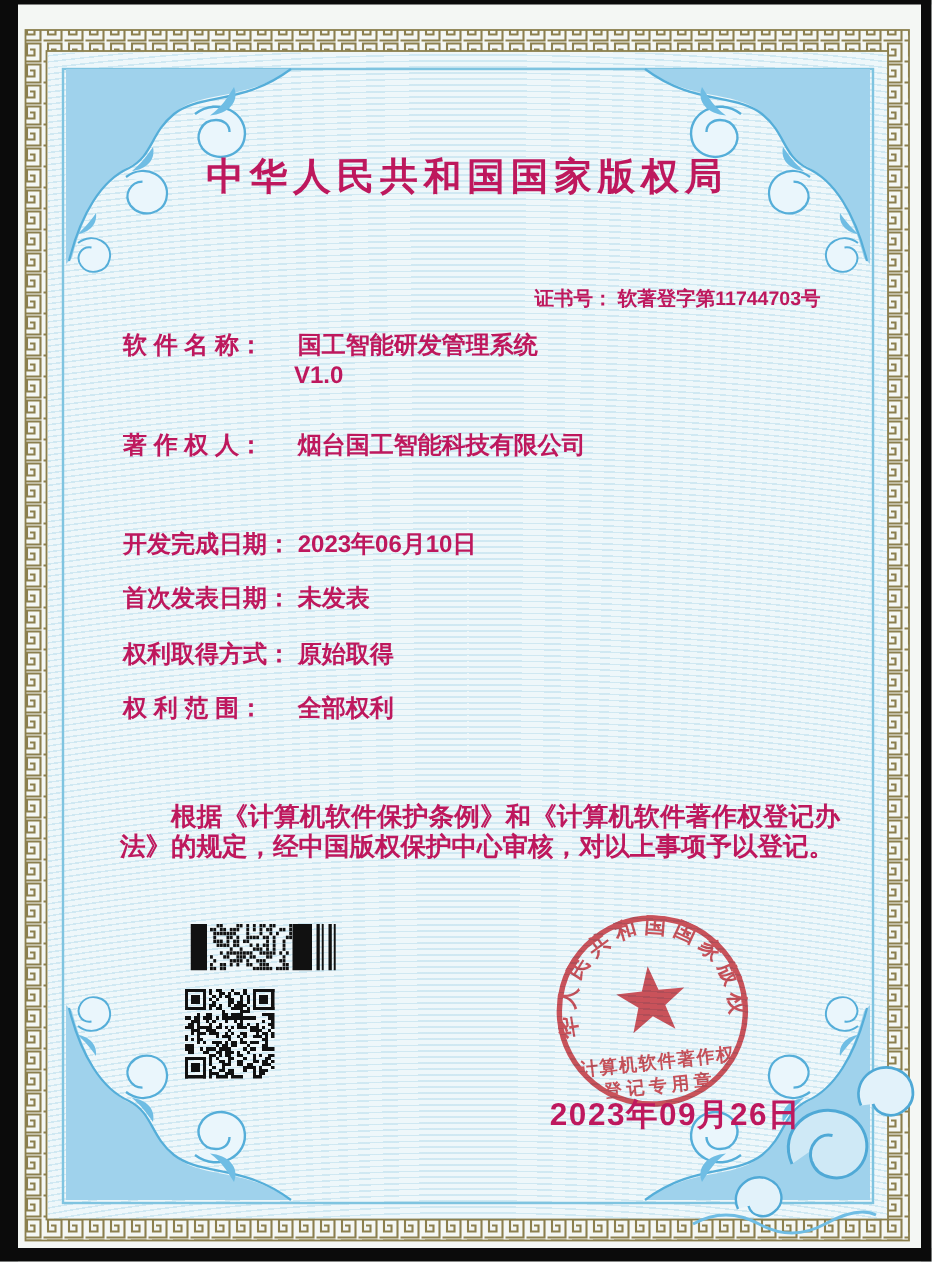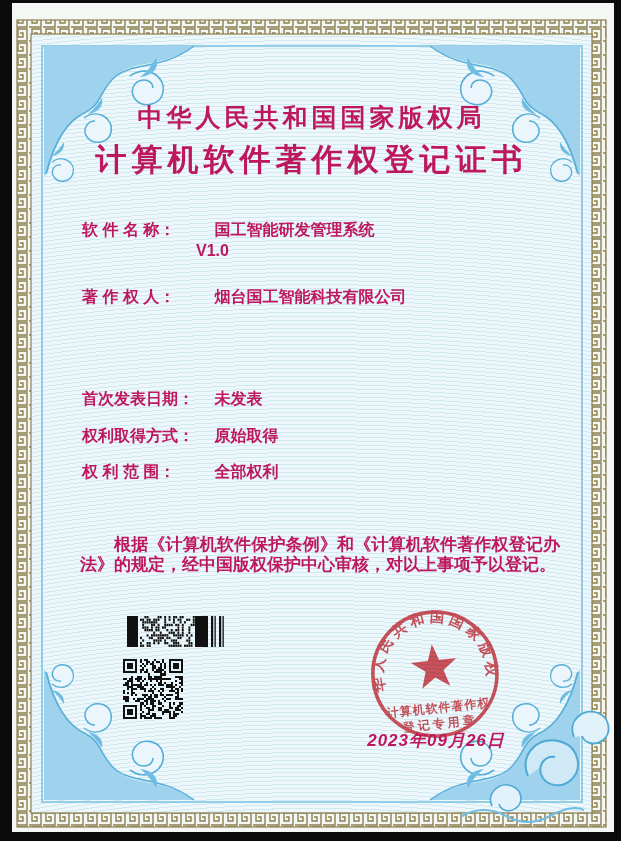--- a/index.html
+++ b/index.html
@@ -29,33 +29,33 @@
   }
   .title-cert{
     top:139px;font-family:"Liberation Serif","DejaVu Serif",serif;
     font-size:31px;font-weight:700;letter-spacing:5px;
   }
   .certno{
     position:absolute;top:190px;right:74px;font-size:13px;font-weight:700;
   }
   .frow{position:absolute;left:82px;font-size:16px;font-weight:700;white-space:nowrap;}
   .flabel{display:inline-block;min-width:112px;}
-  .fvalue{margin-left:16px;}
+  .fvalue{margin-left:0;}
   .v2{position:absolute;left:196px;top:242px;font-size:16px;font-weight:700;text-align:right;}
   .statement{
     position:absolute;left:80px;top:535px;width:480px;
     font-size:17px;font-weight:700;line-height:20px;text-indent:2em;
     text-align:justify;
   }
   .barcode{position:absolute;left:127px;top:616px;width:98px;height:31px;}
   .qrcode{position:absolute;left:123px;top:659px;width:60px;height:60px;}
   .seal{position:absolute;left:364px;top:604px;width:142px;height:142px;opacity:.92;mix-blend-mode:multiply;}
   .issue-date{
-    position:absolute;left:338px;top:729px;width:196px;text-align:center;
-    font-size:17px;font-weight:700;letter-spacing:1px;font-style:italic;
+    position:absolute;left:338px;top:729px;width:196px;text-align:right;
+    font-size:21px;font-weight:700;letter-spacing:1px;
   }
 </style>
 </head>
 <body>
 
 <div class="page">
 
   <div class="interior"></div>
 
   <svg class="decor" width="621" height="841" viewBox="0 0 621 841">
@@ -96,34 +96,41 @@
 
   <div class="scan-edge edge-top"></div>
   <div class="scan-edge edge-left"></div>
   <div class="scan-edge edge-right"></div>
   <div class="scan-edge edge-bottom"></div>
 
   <div class="content">
 
     <div class="t-center title-issuer">中华人民共和国国家版权局</div>
 
-    <div class="t-center title-cert">计算机软件著作权登记证书</div>
-
+
+    <div class="certno">
+      <span>证书号：</span>
+      <span>软著登字第11744703号</span>
+    </div>
 
     <div class="frow" style="top:220px">
       <span class="flabel">软 件 名 称：</span>
       <span class="fvalue">国工智能研发管理系统</span>
     </div>
     <div class="v2">V1.0</div>
 
     <div class="frow" style="top:287px">
       <span class="flabel">著 作 权 人：</span>
       <span class="fvalue">烟台国工智能科技有限公司</span>
     </div>
 
+    <div class="frow" style="top:353px">
+      <span class="flabel">开发完成日期：</span>
+      <span class="fvalue">2023年06月10日</span>
+    </div>
 
     <div class="frow" style="top:389px">
       <span class="flabel">首次发表日期：</span>
       <span class="fvalue">未发表</span>
     </div>
 
     <div class="frow" style="top:426px">
       <span class="flabel">权利取得方式：</span>
       <span class="fvalue">原始取得</span>
     </div>

